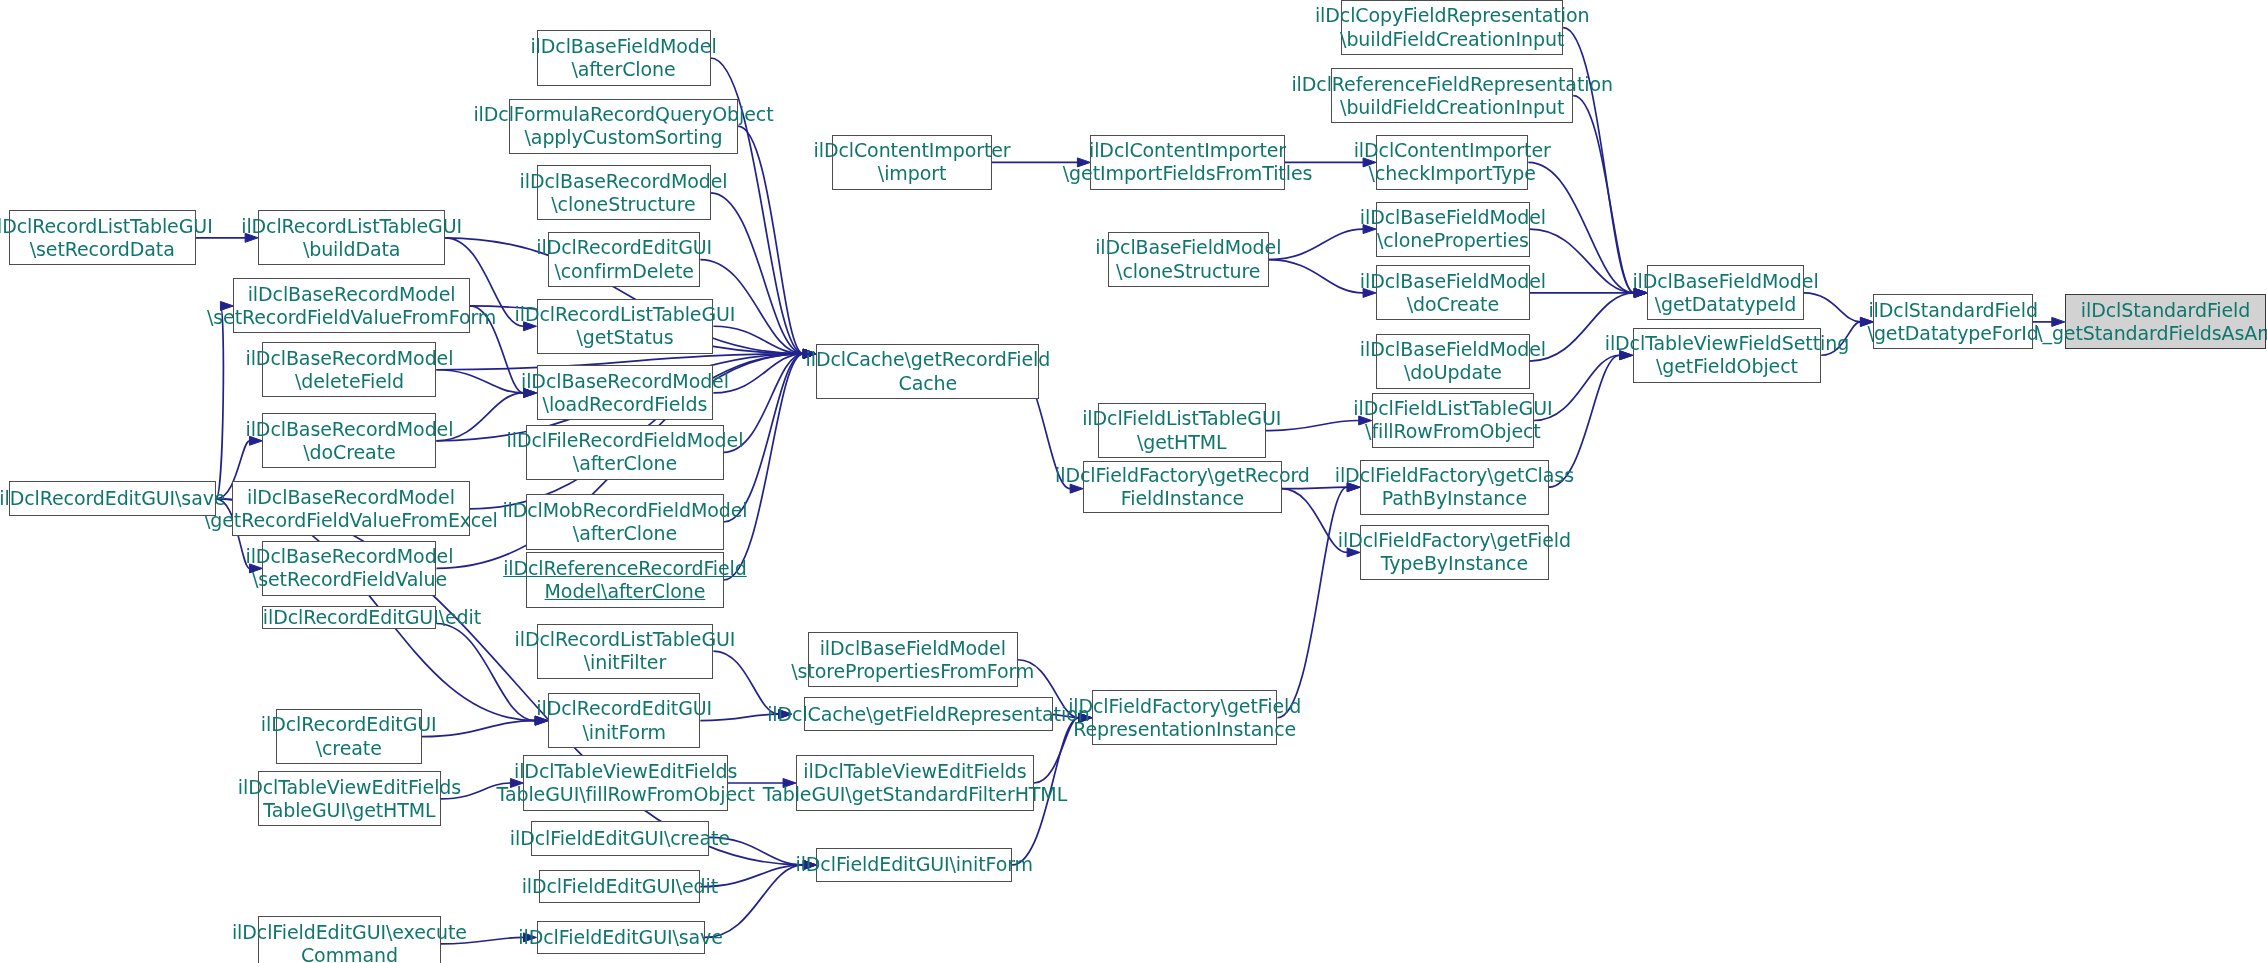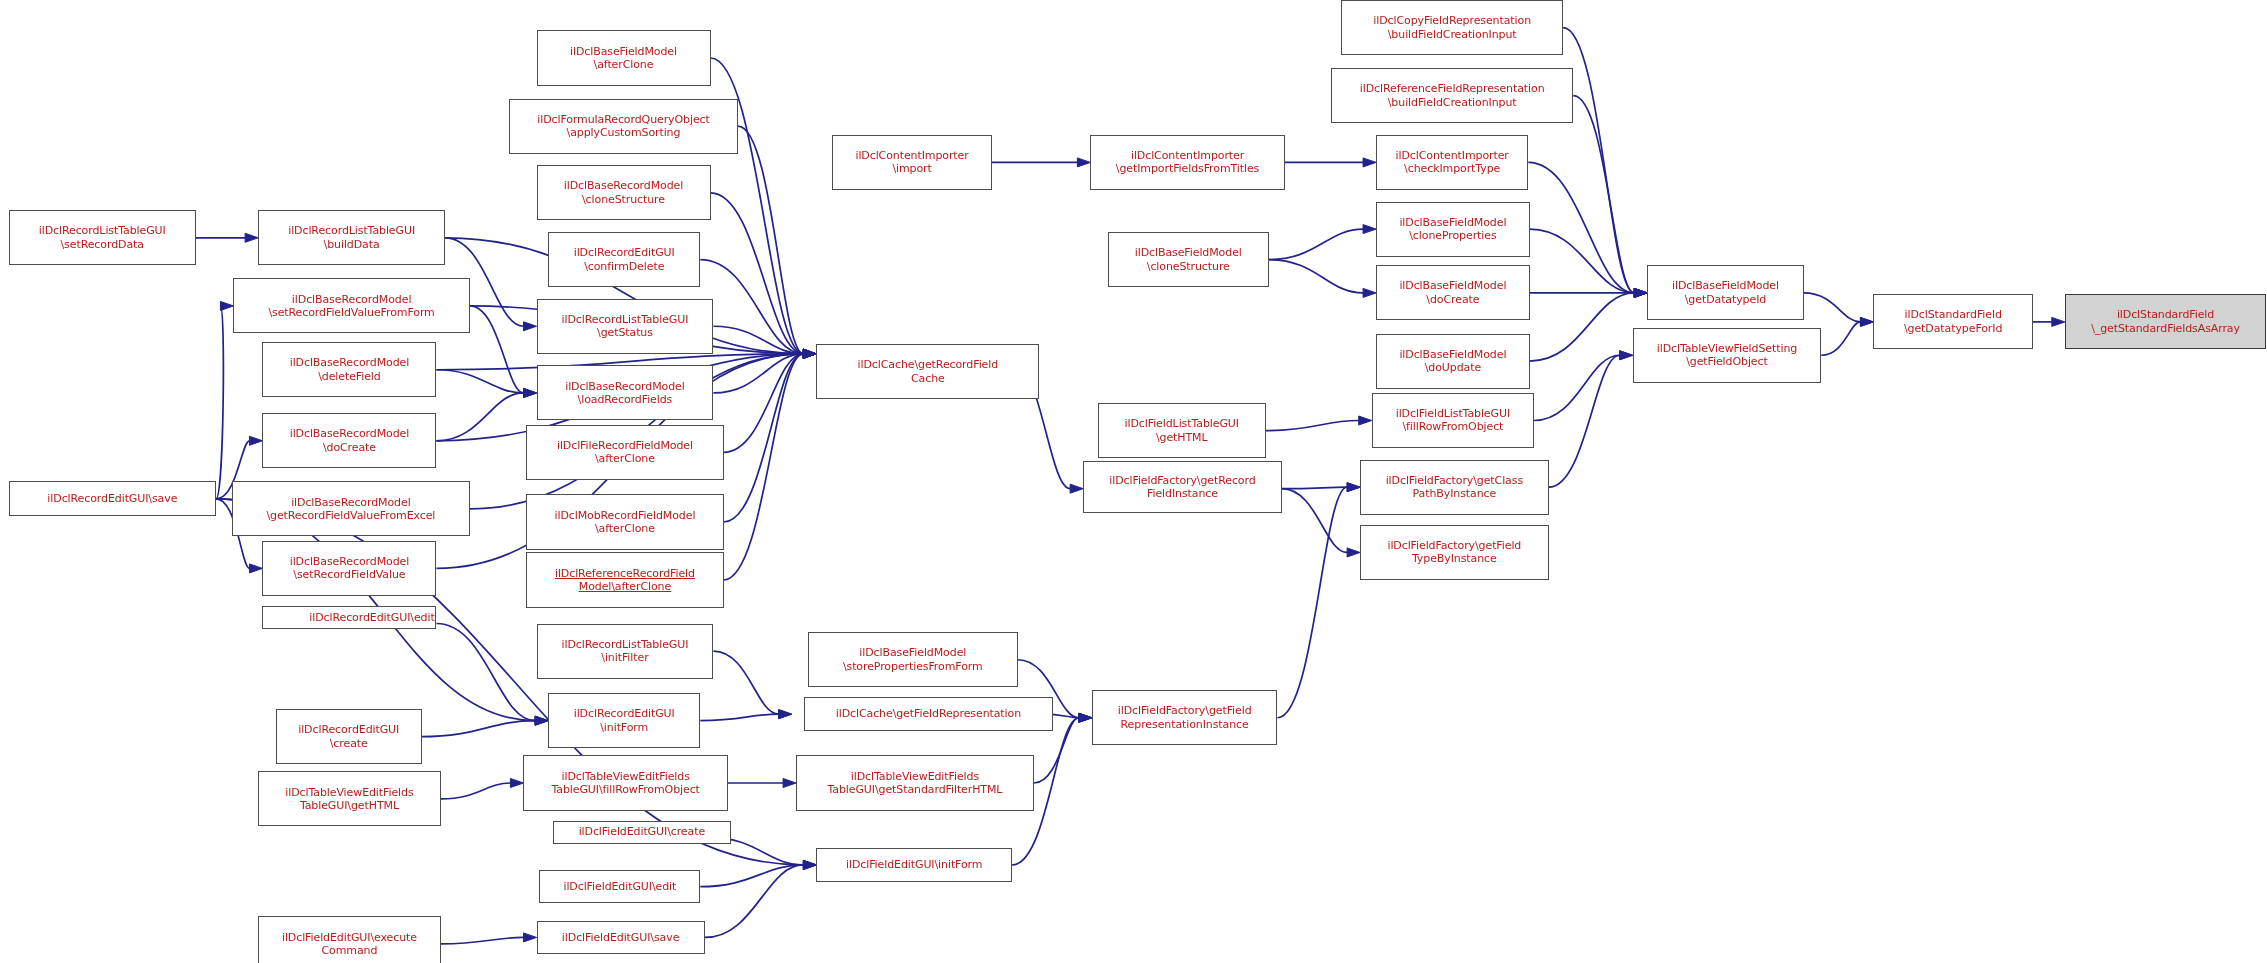--- a/index.html
+++ b/index.html
@@ -14,22 +14,22 @@
     height: 963px;
     background: #ffffff;
     font-family: "DejaVu Sans", "Liberation Sans", sans-serif;
     overflow: hidden;
   }
   .node {
     position: absolute;
     box-sizing: border-box;
     border: 1.6px solid #4d4d4d;
     background: #ffffff;
-    color: #b91c1c;
-    font-size: 11px;
+    color: #0f766e;
+    font-size: 19px;
     line-height: 1.22;
     text-align: center;
     display: flex;
     align-items: center;
     justify-content: center;
     white-space: pre-line;
     letter-spacing: -0.1px;
     z-index: 3;
   }
   .node.current {
@@ -220,21 +220,21 @@
       <div class="node" style="left: 526.35px; top: 494.45px; width: 197.2px; height: 55.1px;">ilDclMobRecordFieldModel
 \afterClone</div>
       <div class="node" style="left: 526.35px; top: 552.45px; width: 197.2px; height: 55.1px; text-decoration: underline;">ilDclReferenceRecordField
 Model\afterClone</div>
       <div class="node" style="left: 536.5px; top: 623.5px; width: 176.9px; height: 55.1px;">ilDclRecordListTableGUI
 \initFilter</div>
       <div class="node" style="left: 548.1px; top: 693.1px; width: 152.25px; height: 55.1px;">ilDclRecordEditGUI
 \initForm</div>
       <div class="node" style="left: 523.45px; top: 755.45px; width: 204.45px; height: 55.1px;">ilDclTableViewEditFields
 TableGUI\fillRowFromObject</div>
-      <div class="node" style="left: 530.7px; top: 820.7px; width: 178.35px; height: 23px; margin-left: 22px;">ilDclFieldEditGUI\create</div>
+      <div class="node" style="left: 530.7px; top: 820.7px; width: 178.35px; height: 35px;">ilDclFieldEditGUI\create</div>
       <div class="node" style="left: 539.4px; top: 870px; width: 160.95px; height: 33.35px;">ilDclFieldEditGUI\edit</div>
       <div class="node" style="left: 536.5px; top: 920.75px; width: 168.2px; height: 33.35px;">ilDclFieldEditGUI\save</div>
       <div class="node" style="left: 816.35px; top: 344px; width: 223px; height: 55.1px;">ilDclCache\getRecordField
 Cache</div>
       <div class="node" style="left: 832.3px; top: 134.85px; width: 159.5px; height: 55.1px;">ilDclContentImporter
 \import</div>
       <div class="node" style="left: 807.65px; top: 632.2px; width: 210.25px; height: 55.1px;">ilDclBaseFieldModel
 \storePropertiesFromForm</div>
       <div class="node" style="left: 791.7px; top: 697.45px; width: 249.4px; height: 33.35px; margin-left: 12px;">ilDclCache\getFieldRepresentation</div>
       <div class="node" style="left: 796.05px; top: 755.45px; width: 237.8px; height: 55.1px;">ilDclTableViewEditFields

